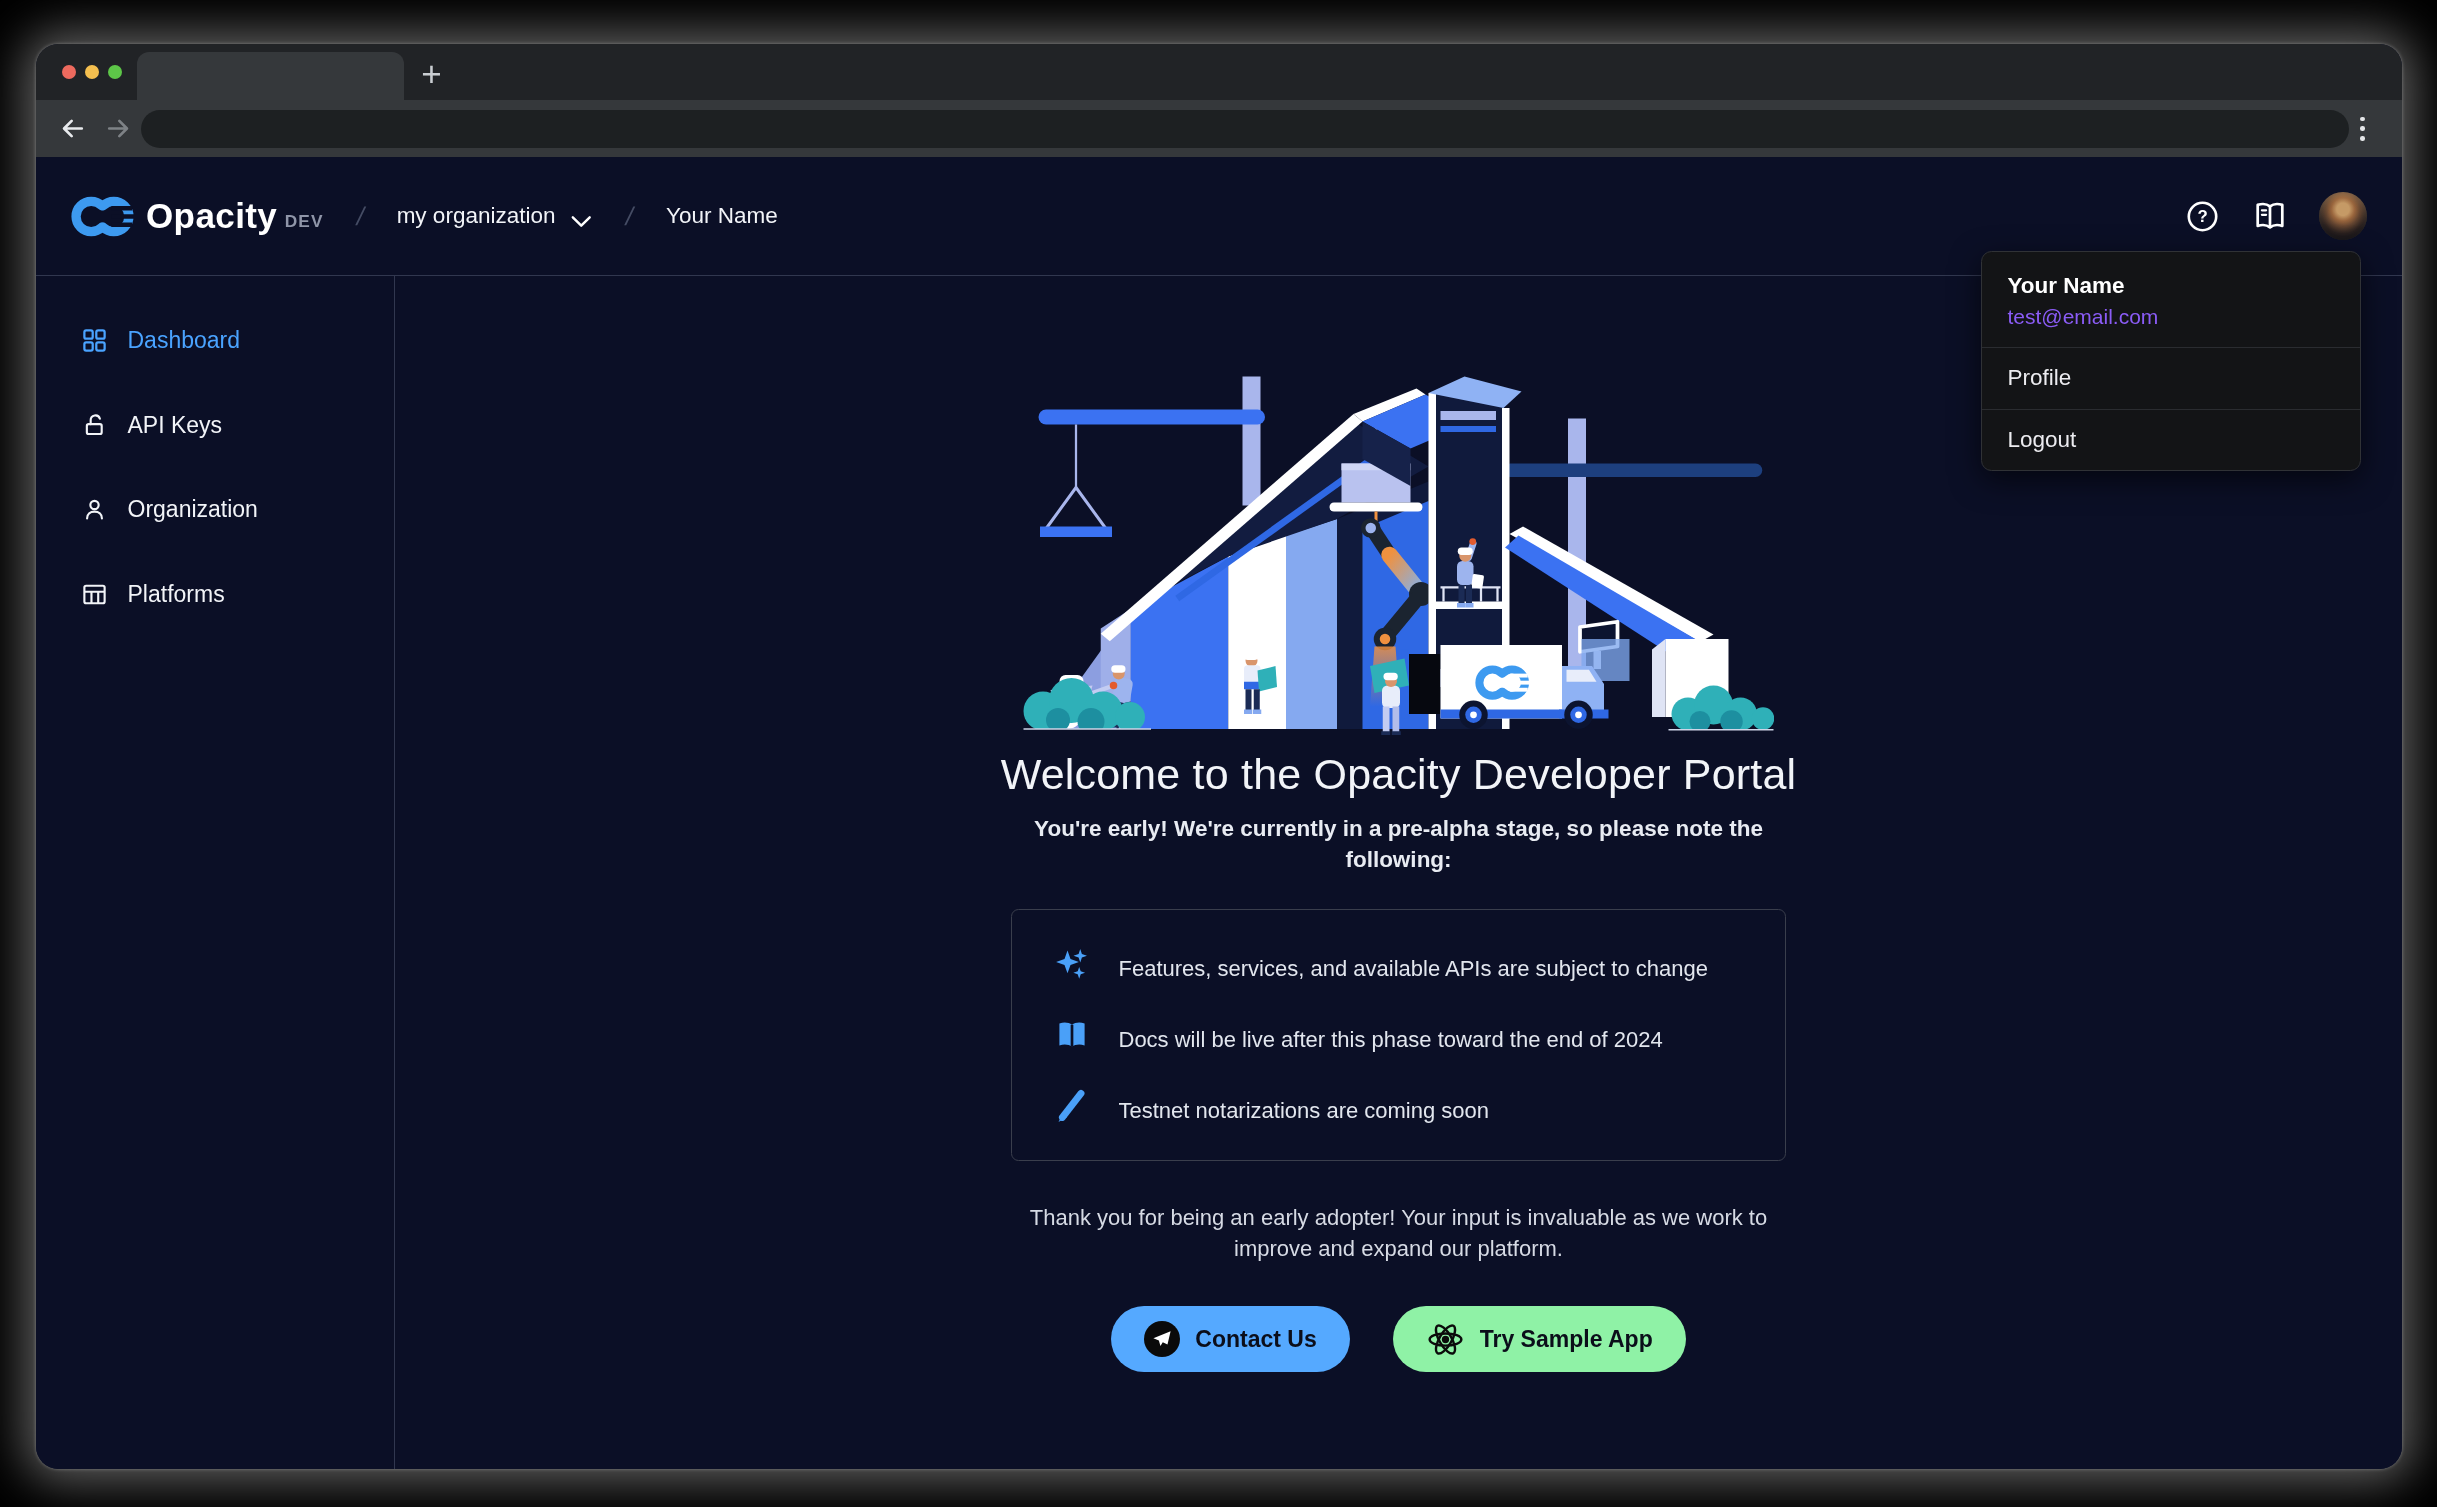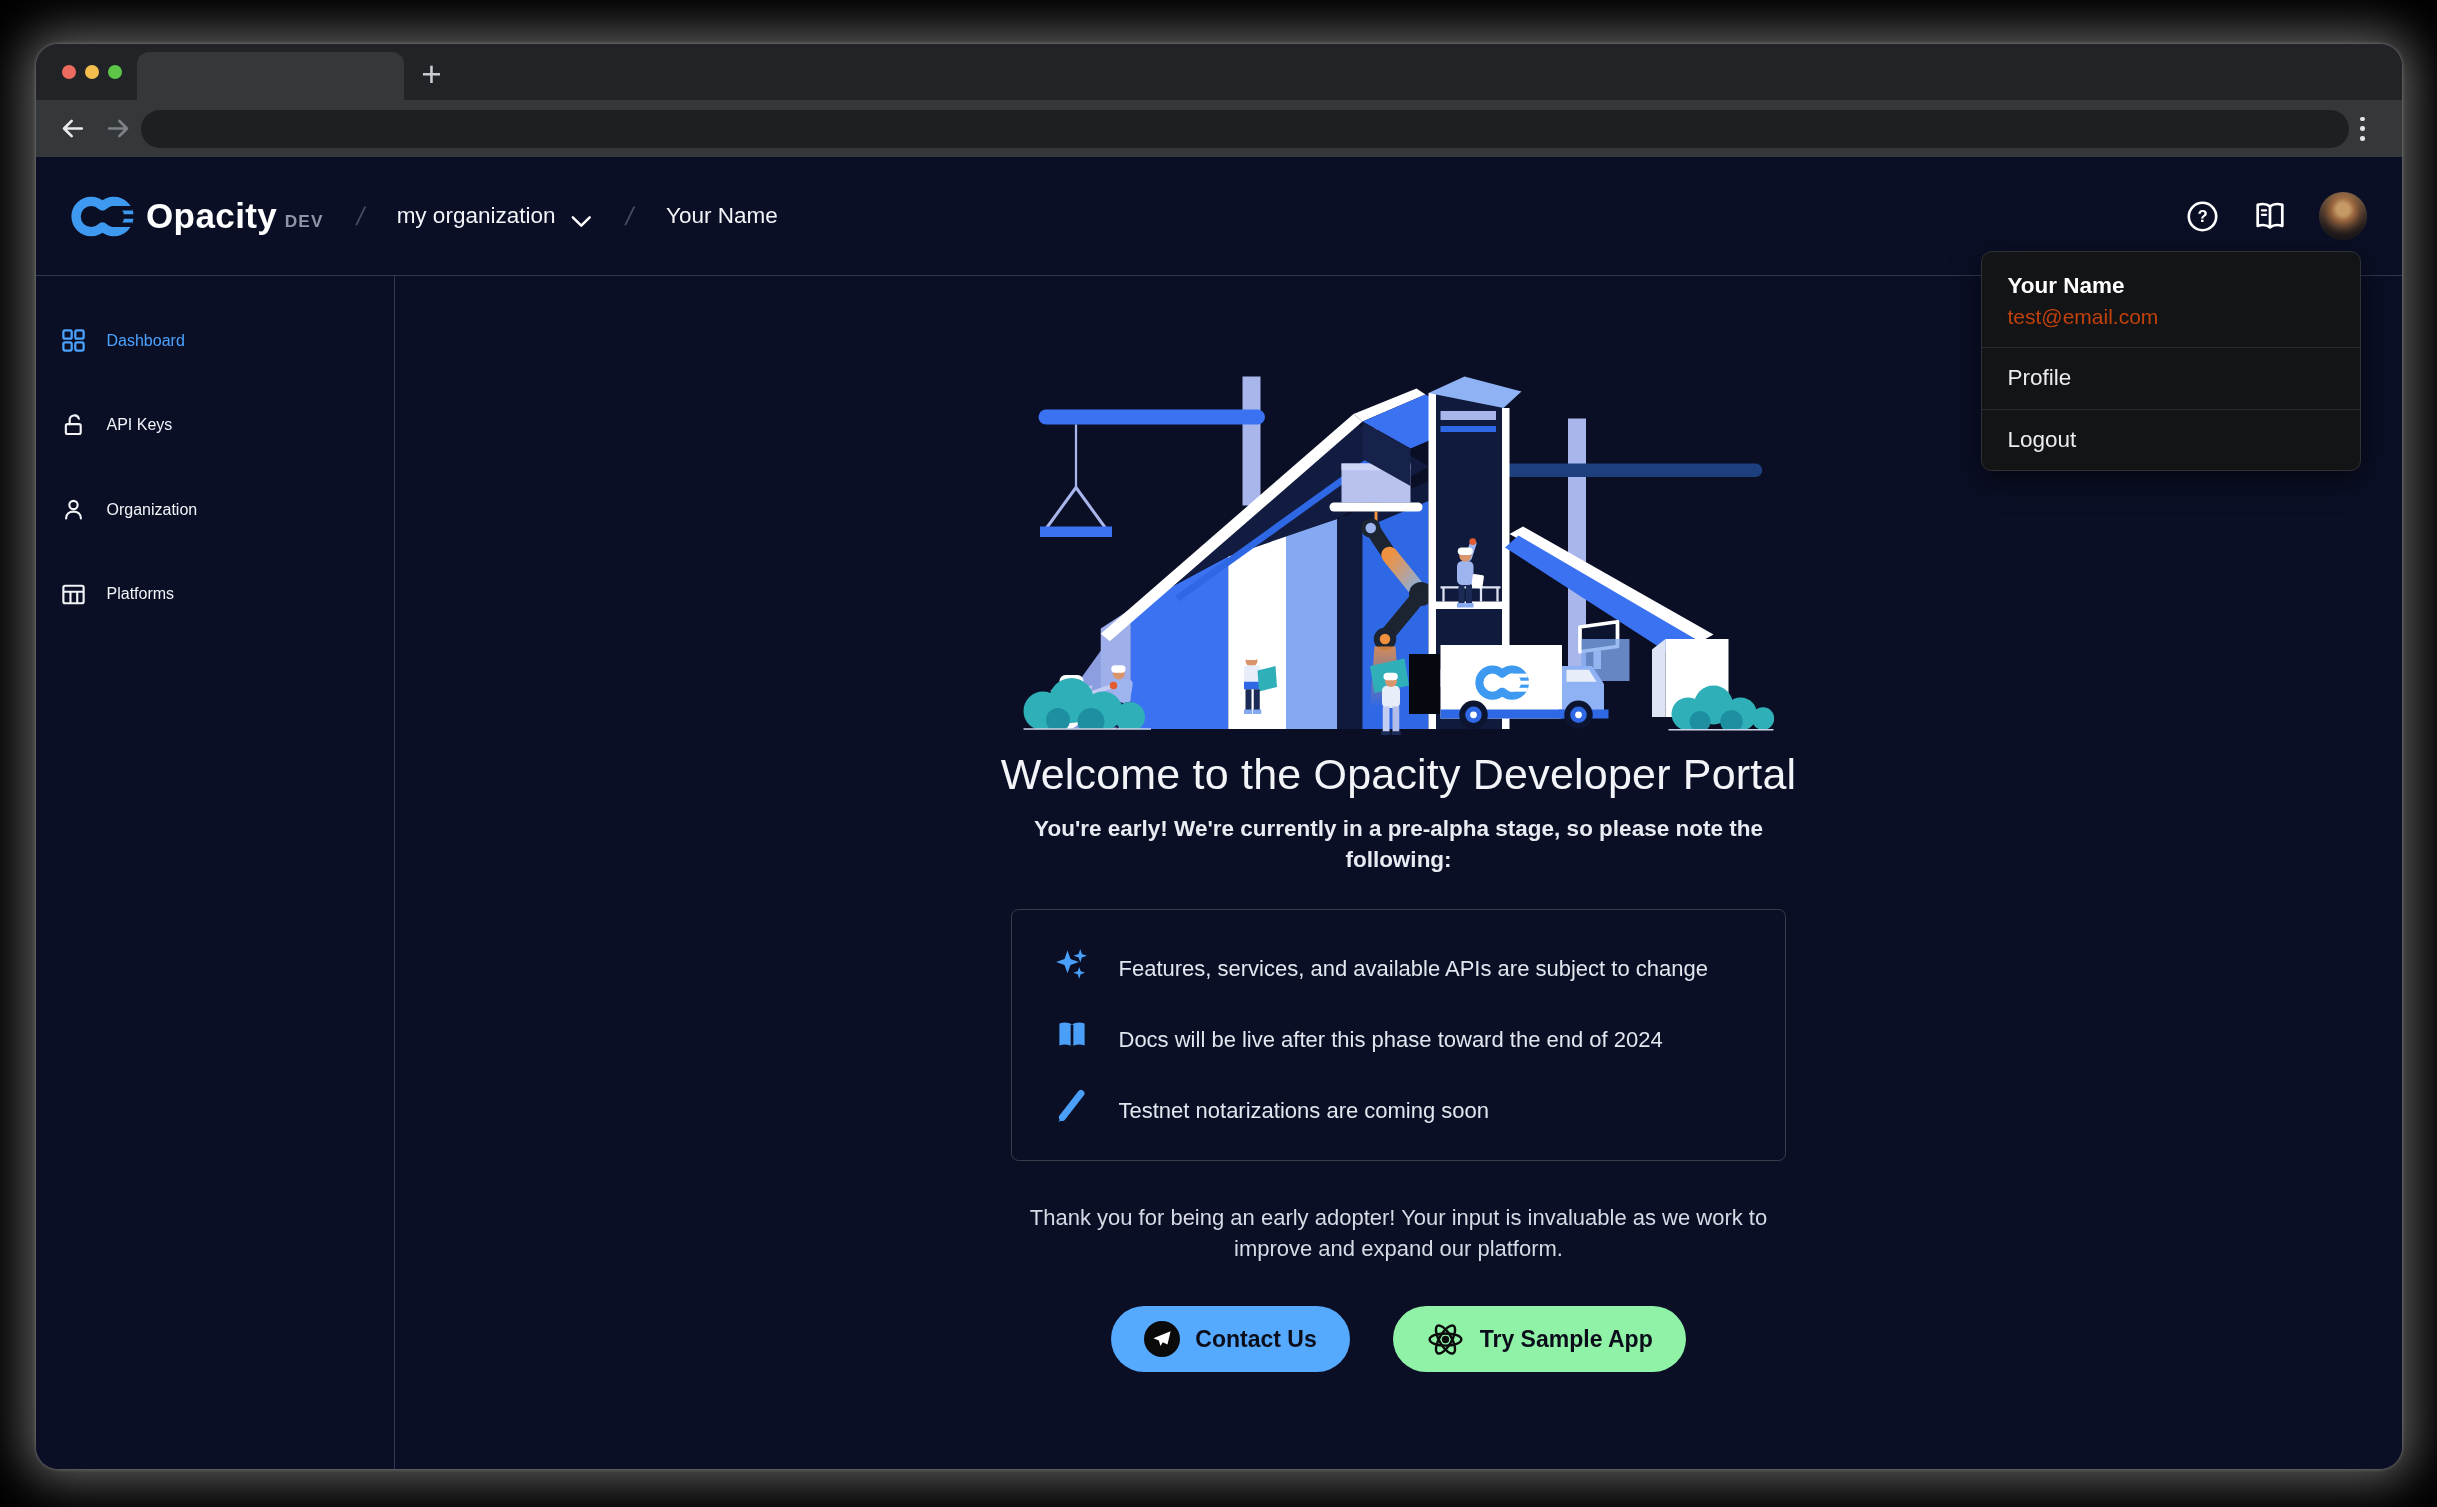--- a/index.html
+++ b/index.html
@@ -41,21 +41,21 @@
   .crumb .chev { margin-left:15px; margin-top:3px; }
   .hdr-right { margin-left:auto; display:flex; align-items:center; gap:31.5px; }
   .avatar { width:48px; height:48px; border-radius:50%;
             background:radial-gradient(circle at 50% 36%, #c59a66 0 16%, #99653d 30%, #6b4a33 44%, #3c2e26 62%, #221f1d 80%);
             box-shadow:inset 0 -7.5px 10.5px rgba(10,10,20,.6), inset 0 3px 6px rgba(255,220,160,.25); }
 
   .body { display:flex; height:calc(100% - 95px); }
 
   .sidebar { width:359px; border-right:0.8px solid rgba(150,160,185,.28); padding-top:38px; flex:none; }
   .side-item { display:flex; align-items:center; gap:19.5px; height:53px; margin-bottom:31.5px;
-               padding-left:24px; font-size:16px; color:#f2f4f8; }
+               padding-left:45px; font-size:23px; color:#f2f4f8; }
   .side-item.active { color:#4aa3ff; }
   .side-item svg { flex:none; }
 
   .main { flex:1; display:flex; flex-direction:column; align-items:center; }
   .illus { margin-top:99px; width:751px; height:360px; }
   .title { margin-top:15px; color:#f2f4f8; font-size:43px; font-weight:500; letter-spacing:0.2px; }
   .subtitle { margin-top:13.5px; max-width:766px; text-align:center; color:#e8ebf2;
               font-size:22.5px; font-weight:600; line-height:1.4; }
   .notebox { margin-top:33px; width:775px; border:1.1px solid #3a3e4c; border-radius:7.5px;
              padding:36px 42px; display:flex; flex-direction:column; gap:35px; }
@@ -69,21 +69,21 @@
           font-family:inherit; }
   .pill.contact { background:#55a9ff; }
   .pill.sample { background:#8ff2a6; }
 
   
   .usermenu { position:absolute; top:207px; right:41px; width:380px; background:#131416;
               border:0.8px solid #303236; border-radius:10.5px; overflow:hidden; z-index:50;
               box-shadow:0 9px 30px rgba(0,0,0,.6); }
   .um-head { padding:21px 25.5px 18px; }
   .um-name { color:#fff; font-size:22.5px; font-weight:700; }
-  .um-email { color:#c2410c; font-size:21px; margin-top:6px; }
+  .um-email { color:#8b5cf6; font-size:21px; margin-top:6px; }
   .um-item { border-top:0.8px solid #2a2c30; padding:17.3px 25.5px; color:#ececf0; font-size:22.5px; }
 </style>
 </head>
 <body>
 
 <div class="window">
 
   <div class="tabbar">
     <div class="lights">
       <div class="light red"></div>

